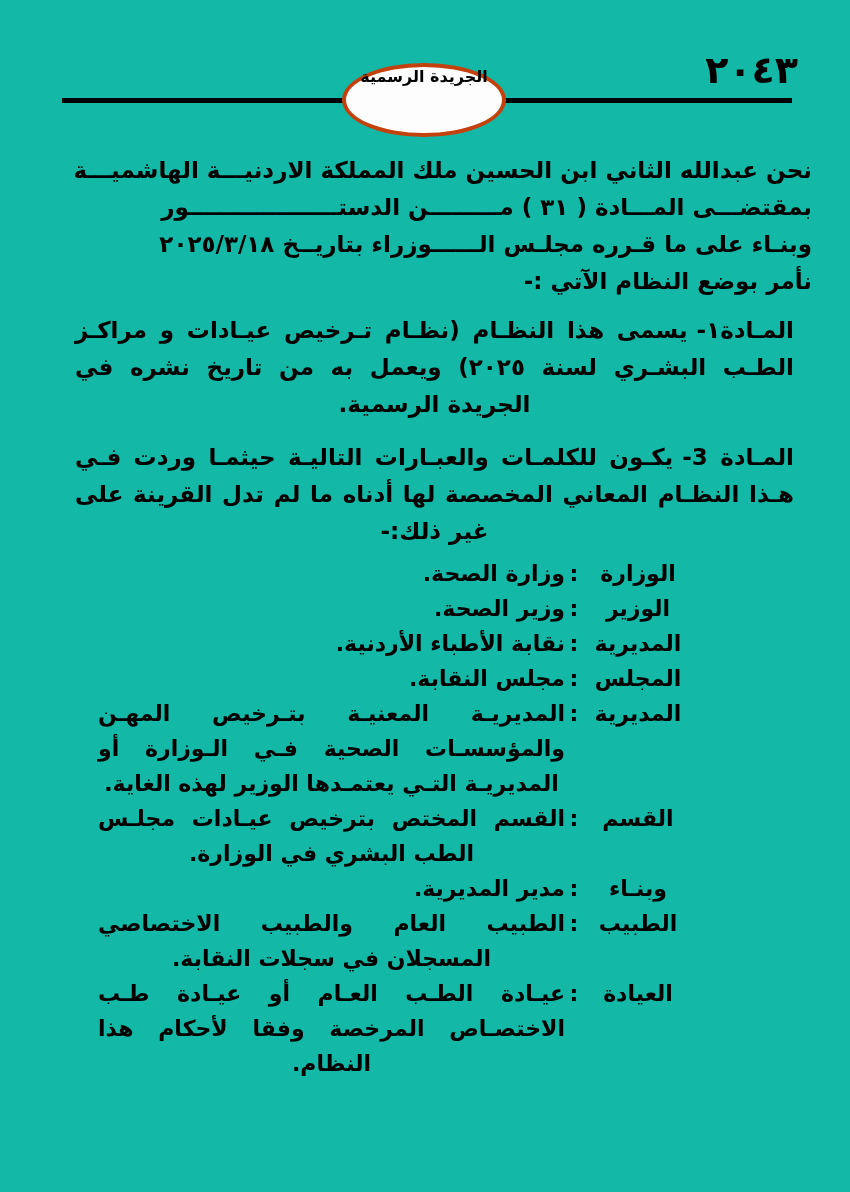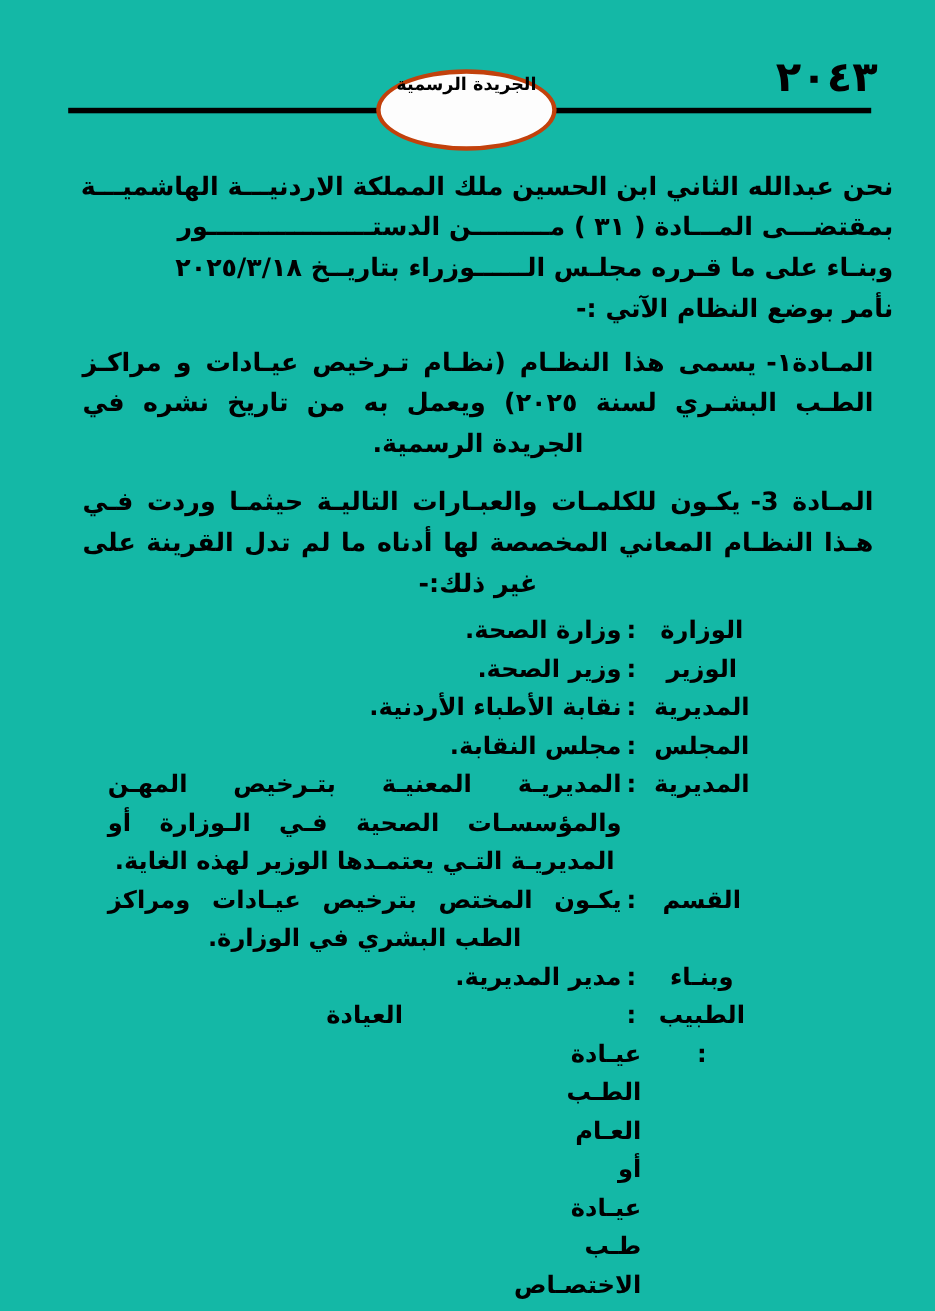--- a/index.html
+++ b/index.html
@@ -119,27 +119,28 @@
     <div class="def-term">المجلس</div>
     <div class="def-colon">:</div>
     <div class="def-text single">مجلس النقابة.</div>
 
     <div class="def-term">المديرية</div>
     <div class="def-colon">:</div>
     <div class="def-text multi">المديريـة المعنيـة بتـرخيص المهـن والمؤسسـات الصحية فـي الـوزارة أو المديريـة التـي يعتمـدها الوزير لهذه الغاية.</div>
 
     <div class="def-term">القسم</div>
     <div class="def-colon">:</div>
-    <div class="def-text multi">يكـون المختص بترخيص عيـادات ومراكز الطب البشري في الوزارة.</div>
+    <div class="def-text multi">القسم المختص بترخيص عيـادات مجلـس الطب البشري في الوزارة.</div>
 
     <div class="def-term">وبنـاء</div>
     <div class="def-colon">:</div>
     <div class="def-text single">مدير المديرية.</div>
 
     <div class="def-term">الطبيب</div>
     <div class="def-colon">:</div>
+    <div class="def-text multi">الطبيب العام والطبيب الاختصاصي المسجلان في سجلات النقابة.</div>
 
     <div class="def-term">العيادة</div>
     <div class="def-colon">:</div>
     <div class="def-text multi">عيـادة الطـب العـام أو عيـادة طـب الاختصـاص المرخصة وفقا لأحكام هذا النظام.</div>
   </div>
 
 </div>
 
 </body></html>

